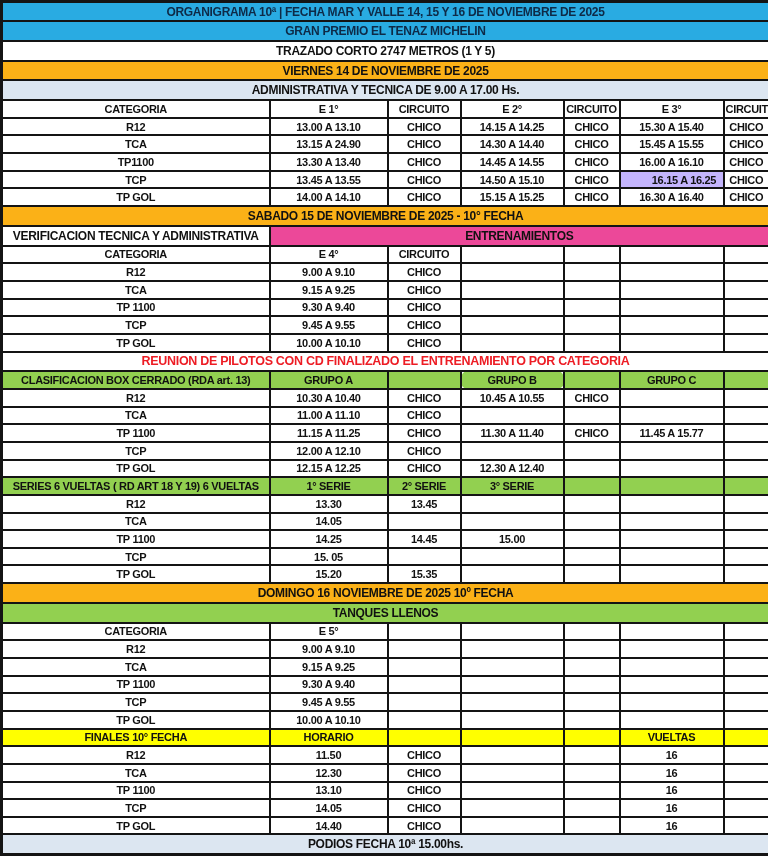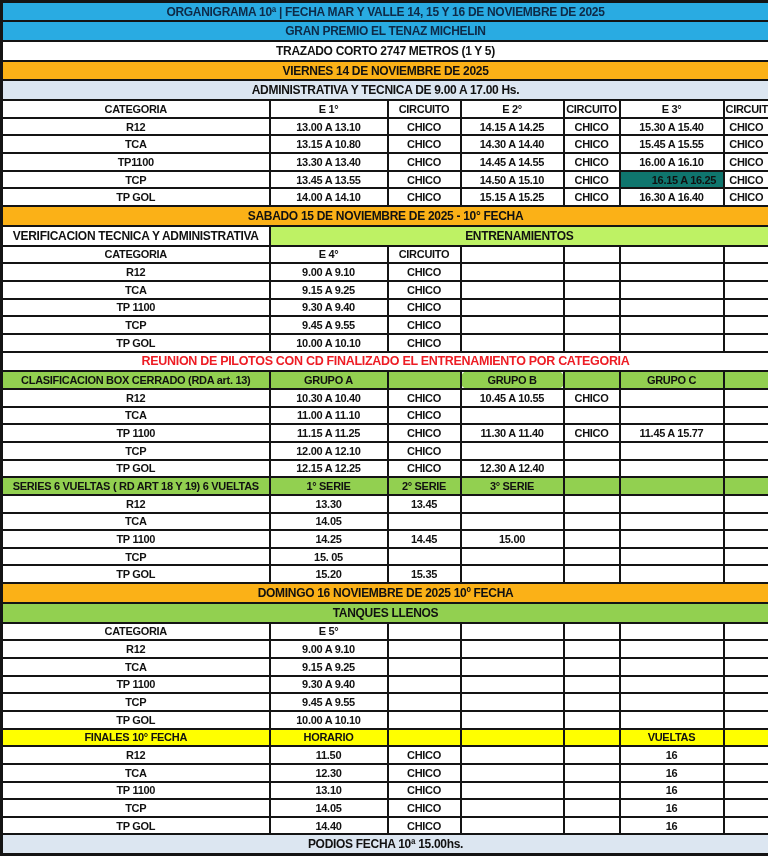--- a/index.html
+++ b/index.html
@@ -68,21 +68,21 @@
           <td style="background-color: rgb(255, 255, 255); color: rgb(17, 17, 17);">R12</td>
           <td style="background-color: rgb(255, 255, 255); color: rgb(17, 17, 17);">13.00 A 13.10</td>
           <td style="background-color: rgb(255, 255, 255); color: rgb(17, 17, 17);">CHICO</td>
           <td style="background-color: rgb(255, 255, 255); color: rgb(17, 17, 17);">14.15 A 14.25</td>
           <td style="background-color: rgb(255, 255, 255); color: rgb(17, 17, 17);">CHICO</td>
           <td style="background-color: rgb(255, 255, 255); color: rgb(17, 17, 17);">15.30 A 15.40</td>
           <td style="background-color: rgb(255, 255, 255); color: rgb(17, 17, 17);">CHICO</td>
         </tr>
         <tr class="datarow">
           <td style="background-color: rgb(255, 255, 255); color: rgb(17, 17, 17);">TCA</td>
-          <td style="background-color: rgb(255, 255, 255); color: rgb(17, 17, 17);">13.15 A 10.80</td>
+          <td style="background-color: rgb(255, 255, 255); color: rgb(17, 17, 17);">13.15 A 24.90</td>
           <td style="background-color: rgb(255, 255, 255); color: rgb(17, 17, 17);">CHICO</td>
           <td style="background-color: rgb(255, 255, 255); color: rgb(17, 17, 17);">14.30 A 14.40</td>
           <td style="background-color: rgb(255, 255, 255); color: rgb(17, 17, 17);">CHICO</td>
           <td style="background-color: rgb(255, 255, 255); color: rgb(17, 17, 17);">15.45 A 15.55</td>
           <td style="background-color: rgb(255, 255, 255); color: rgb(17, 17, 17);">CHICO</td>
         </tr>
         <tr class="datarow">
           <td style="background-color: rgb(255, 255, 255); color: rgb(17, 17, 17);">TP1100</td>
           <td style="background-color: rgb(255, 255, 255); color: rgb(17, 17, 17);">13.30 A 13.40</td>
           <td style="background-color: rgb(255, 255, 255); color: rgb(17, 17, 17);">CHICO</td>
@@ -90,38 +90,38 @@
           <td style="background-color: rgb(255, 255, 255); color: rgb(17, 17, 17);">CHICO</td>
           <td style="background-color: rgb(255, 255, 255); color: rgb(17, 17, 17);">16.00 A 16.10</td>
           <td style="background-color: rgb(255, 255, 255); color: rgb(17, 17, 17);">CHICO</td>
         </tr>
         <tr class="datarow">
           <td style="background-color: rgb(255, 255, 255); color: rgb(17, 17, 17);">TCP</td>
           <td style="background-color: rgb(255, 255, 255); color: rgb(17, 17, 17);">13.45 A 13.55</td>
           <td style="background-color: rgb(255, 255, 255); color: rgb(17, 17, 17);">CHICO</td>
           <td style="background-color: rgb(255, 255, 255); color: rgb(17, 17, 17);">14.50 A 15.10</td>
           <td style="background-color: rgb(255, 255, 255); color: rgb(17, 17, 17);">CHICO</td>
-          <td style="background-color: #0f766e; color: rgb(17, 17, 17); padding-left: 26px;">16.15 A 16.25</td>
+          <td style="background-color: #c4b5fd; color: rgb(17, 17, 17); padding-left: 26px;">16.15 A 16.25</td>
           <td style="background-color: rgb(255, 255, 255); color: rgb(17, 17, 17);">CHICO</td>
         </tr>
         <tr class="datarow">
           <td style="background-color: rgb(255, 255, 255); color: rgb(17, 17, 17);">TP GOL</td>
           <td style="background-color: rgb(255, 255, 255); color: rgb(17, 17, 17);">14.00 A 14.10</td>
           <td style="background-color: rgb(255, 255, 255); color: rgb(17, 17, 17);">CHICO</td>
           <td style="background-color: rgb(255, 255, 255); color: rgb(17, 17, 17);">15.15 A 15.25</td>
           <td style="background-color: rgb(255, 255, 255); color: rgb(17, 17, 17);">CHICO</td>
           <td style="background-color: rgb(255, 255, 255); color: rgb(17, 17, 17);">16.30 A 16.40</td>
           <td style="background-color: rgb(255, 255, 255); color: rgb(17, 17, 17);">CHICO</td>
         </tr>
         <tr class="banner">
           <td colspan="7" style="background-color: rgb(251, 177, 23); color: rgb(17, 17, 17);">SABADO 15 DE NOVIEMBRE DE 2025 - 10° FECHA</td>
         </tr>
         <tr class="banner">
           <td style="background-color: rgb(255, 255, 255); color: rgb(17, 17, 17);">VERIFICACION TECNICA Y ADMINISTRATIVA</td>
-          <td colspan="6" style="background-color: #bef264; color: rgb(17, 17, 17);">ENTRENAMIENTOS</td>
+          <td colspan="6" style="background-color: #ec4899; color: rgb(17, 17, 17);">ENTRENAMIENTOS</td>
         </tr>
         <tr class="datarow">
           <td style="background-color: rgb(255, 255, 255); color: rgb(17, 17, 17);">CATEGORIA</td>
           <td style="background-color: rgb(255, 255, 255); color: rgb(17, 17, 17);">E 4°</td>
           <td style="background-color: rgb(255, 255, 255); color: rgb(17, 17, 17);">CIRCUITO</td>
           <td style="background-color: rgb(255, 255, 255); color: rgb(17, 17, 17);"></td>
           <td style="background-color: rgb(255, 255, 255); color: rgb(17, 17, 17);"></td>
           <td style="background-color: rgb(255, 255, 255); color: rgb(17, 17, 17);"></td>
           <td style="background-color: rgb(255, 255, 255); color: rgb(17, 17, 17);"></td>
         </tr>

